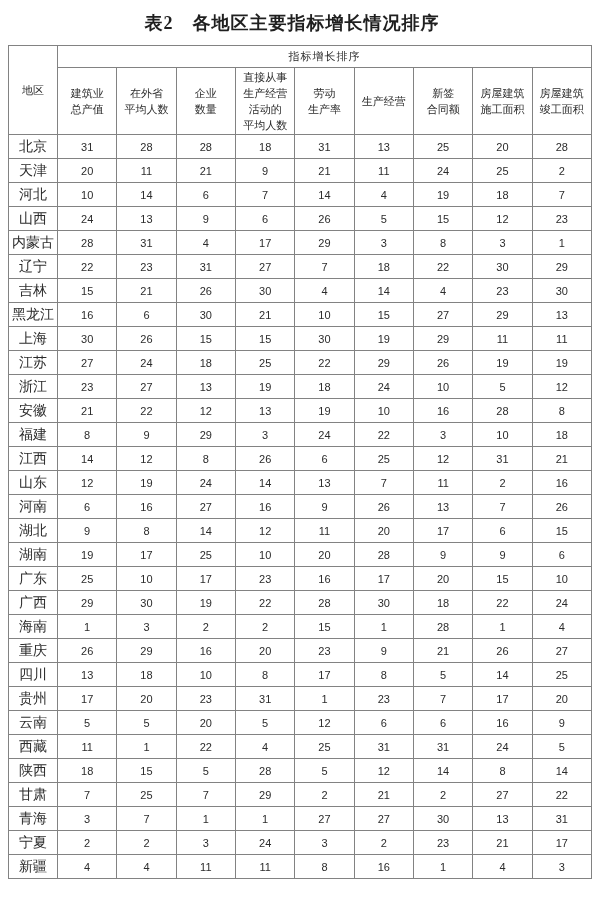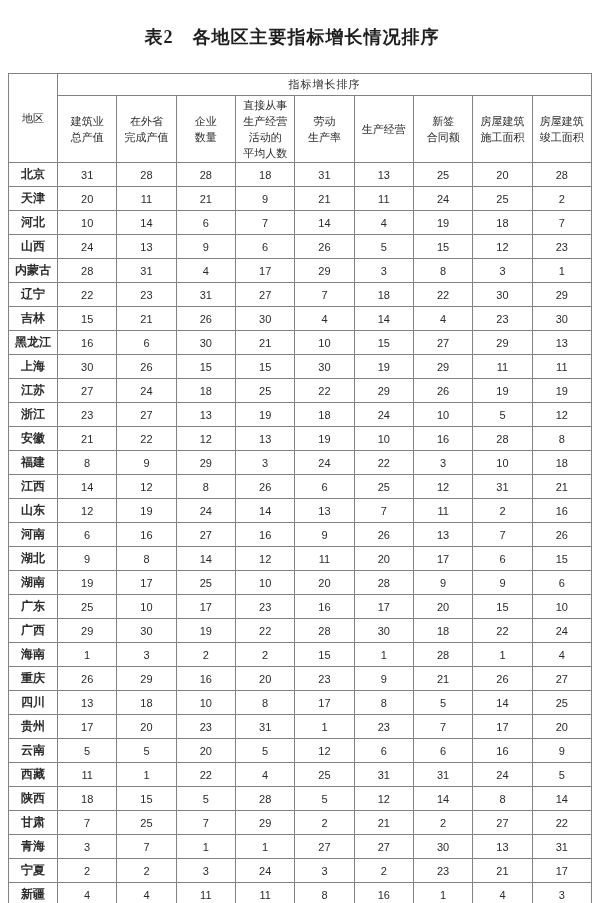--- a/index.html
+++ b/index.html
@@ -13,21 +13,21 @@
     font-family: "Liberation Sans", sans-serif;
     color: #2b2b2b;
     overflow: hidden;
   }
   .page {
     width: 600px;
     height: 903px;
     background: #ffffff;
   }
   .title {
-    margin: 16px;
+    margin: 2px;
     padding: 9px 16px 8px 0;
     text-align: center;
     font-family: "Liberation Serif", serif;
     font-weight: bold;
     font-size: 18px;
     letter-spacing: 1px;
     color: #1f1f1f;
   }
   table.ranking {
     width: 584px;
@@ -48,23 +48,23 @@
   th.group-th { height: 21px; font-size: 11px; letter-spacing: 1px; }
   th.col-th {
     white-space: pre-line;
     line-height: 16px;
     padding: 5px 2px;
     height: 66px;
     font-size: 11px;
     font-family: Liberation Serif, serif;
   }
   tbody th.region-td {
-    font-size: 12px;
+    font-size: 14px;
     height: 23px;
-    font-weight: bold;
+    font-weight: normal;
   }
   tbody td.rank-cell {
     height: 23px;
     font-size: 11px;
     font-family: "Liberation Sans", sans-serif;
   }
 </style>
 </head>
 <body>
 
@@ -73,21 +73,21 @@
   <table class="ranking">
     <thead>
       <tr>
         <th class="region-th" rowspan="2">地区</th>
         <th class="group-th" colspan="9">指标增长排序</th>
       </tr>
       <tr id="col-header-row">
           <th class="col-th">建筑业
 总产值</th>
           <th class="col-th">在外省
-完成产值</th>
+平均人数</th>
           <th class="col-th">企业
 数量</th>
           <th class="col-th">直接从事
 生产经营
 活动的
 平均人数</th>
           <th class="col-th">劳动
 生产率</th>
           <th class="col-th">生产经营</th>
           <th class="col-th">新签

